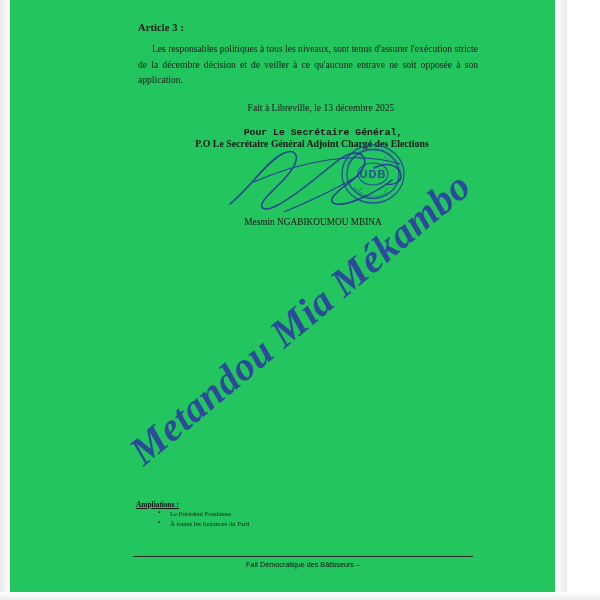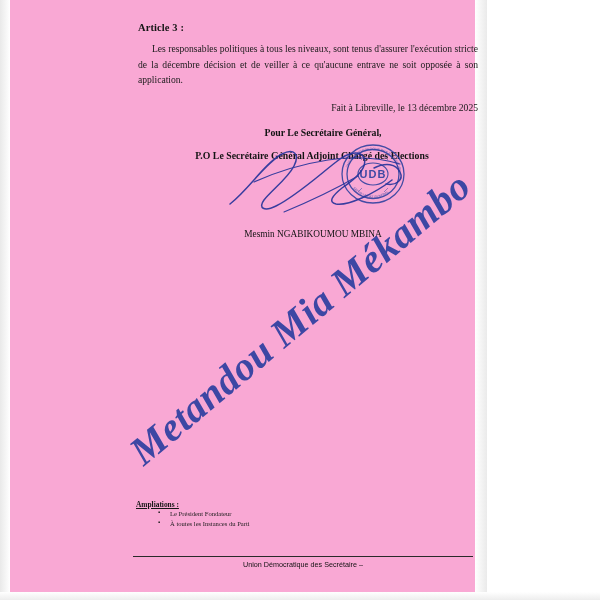--- a/index.html
+++ b/index.html
@@ -9,23 +9,23 @@
   }
   body {
     width: 600px;
     height: 600px;
     overflow: hidden;
     font-family: "Liberation Serif", serif;
   }
 
   #page {
     position: relative;
-    width: 487px;
+    width: 567px;
     height: 600px;
-    background: #f9a8d4;
+    background: #22c55e;
   }
 
   
   .scan-edge-left {
     position: absolute;
     left: 0; top: 0;
     width: 10px; height: 600px;
     background: linear-gradient(to right, #e9e9e9, #ffffff);
   }
   .scan-edge-right {
@@ -61,32 +61,33 @@
     line-height: 1.62;
     color: #1b1b1b;
     text-align: justify;
     text-indent: 14px;
     margin: 0 0 14px 0;
   }
 
   .place-date {
     font-size: 9.6px;
     color: #1b1b1b;
-    text-align: right;
+    text-align: center;
     margin: 0 0 14px 0;
     padding-left: 26px;
   }
 
   .sign-line1 {
     font-size: 9.8px;
     font-weight: bold;
     color: #141414;
     text-align: center;
     padding-left: 30px;
-    margin-bottom: 12px;
+    margin-bottom: 0;
+    font-family: Liberation Mono, monospace;
   }
 
   .sign-line2 {
     font-size: 9.8px;
     font-weight: bold;
     color: #141414;
     text-align: center;
     padding-left: 8px;
     margin-bottom: 40px;
   }
@@ -268,16 +269,16 @@
   <div class="ampliations">
     <div class="ampliations-title">Ampliations :</div>
     <ul class="ampliations-list">
       <li>Le Président Fondateur</li>
       <li>À toutes les Instances du Parti</li>
     </ul>
   </div>
 
   <div class="footer">
     <div class="footer-rule"></div>
-    <div class="footer-line">Union Démocratique des Secrétaire –</div>
+    <div class="footer-line">Fait Démocratique des Bâtisseurs –</div>
   </div>
 
 </div>
 
 </body></html>

